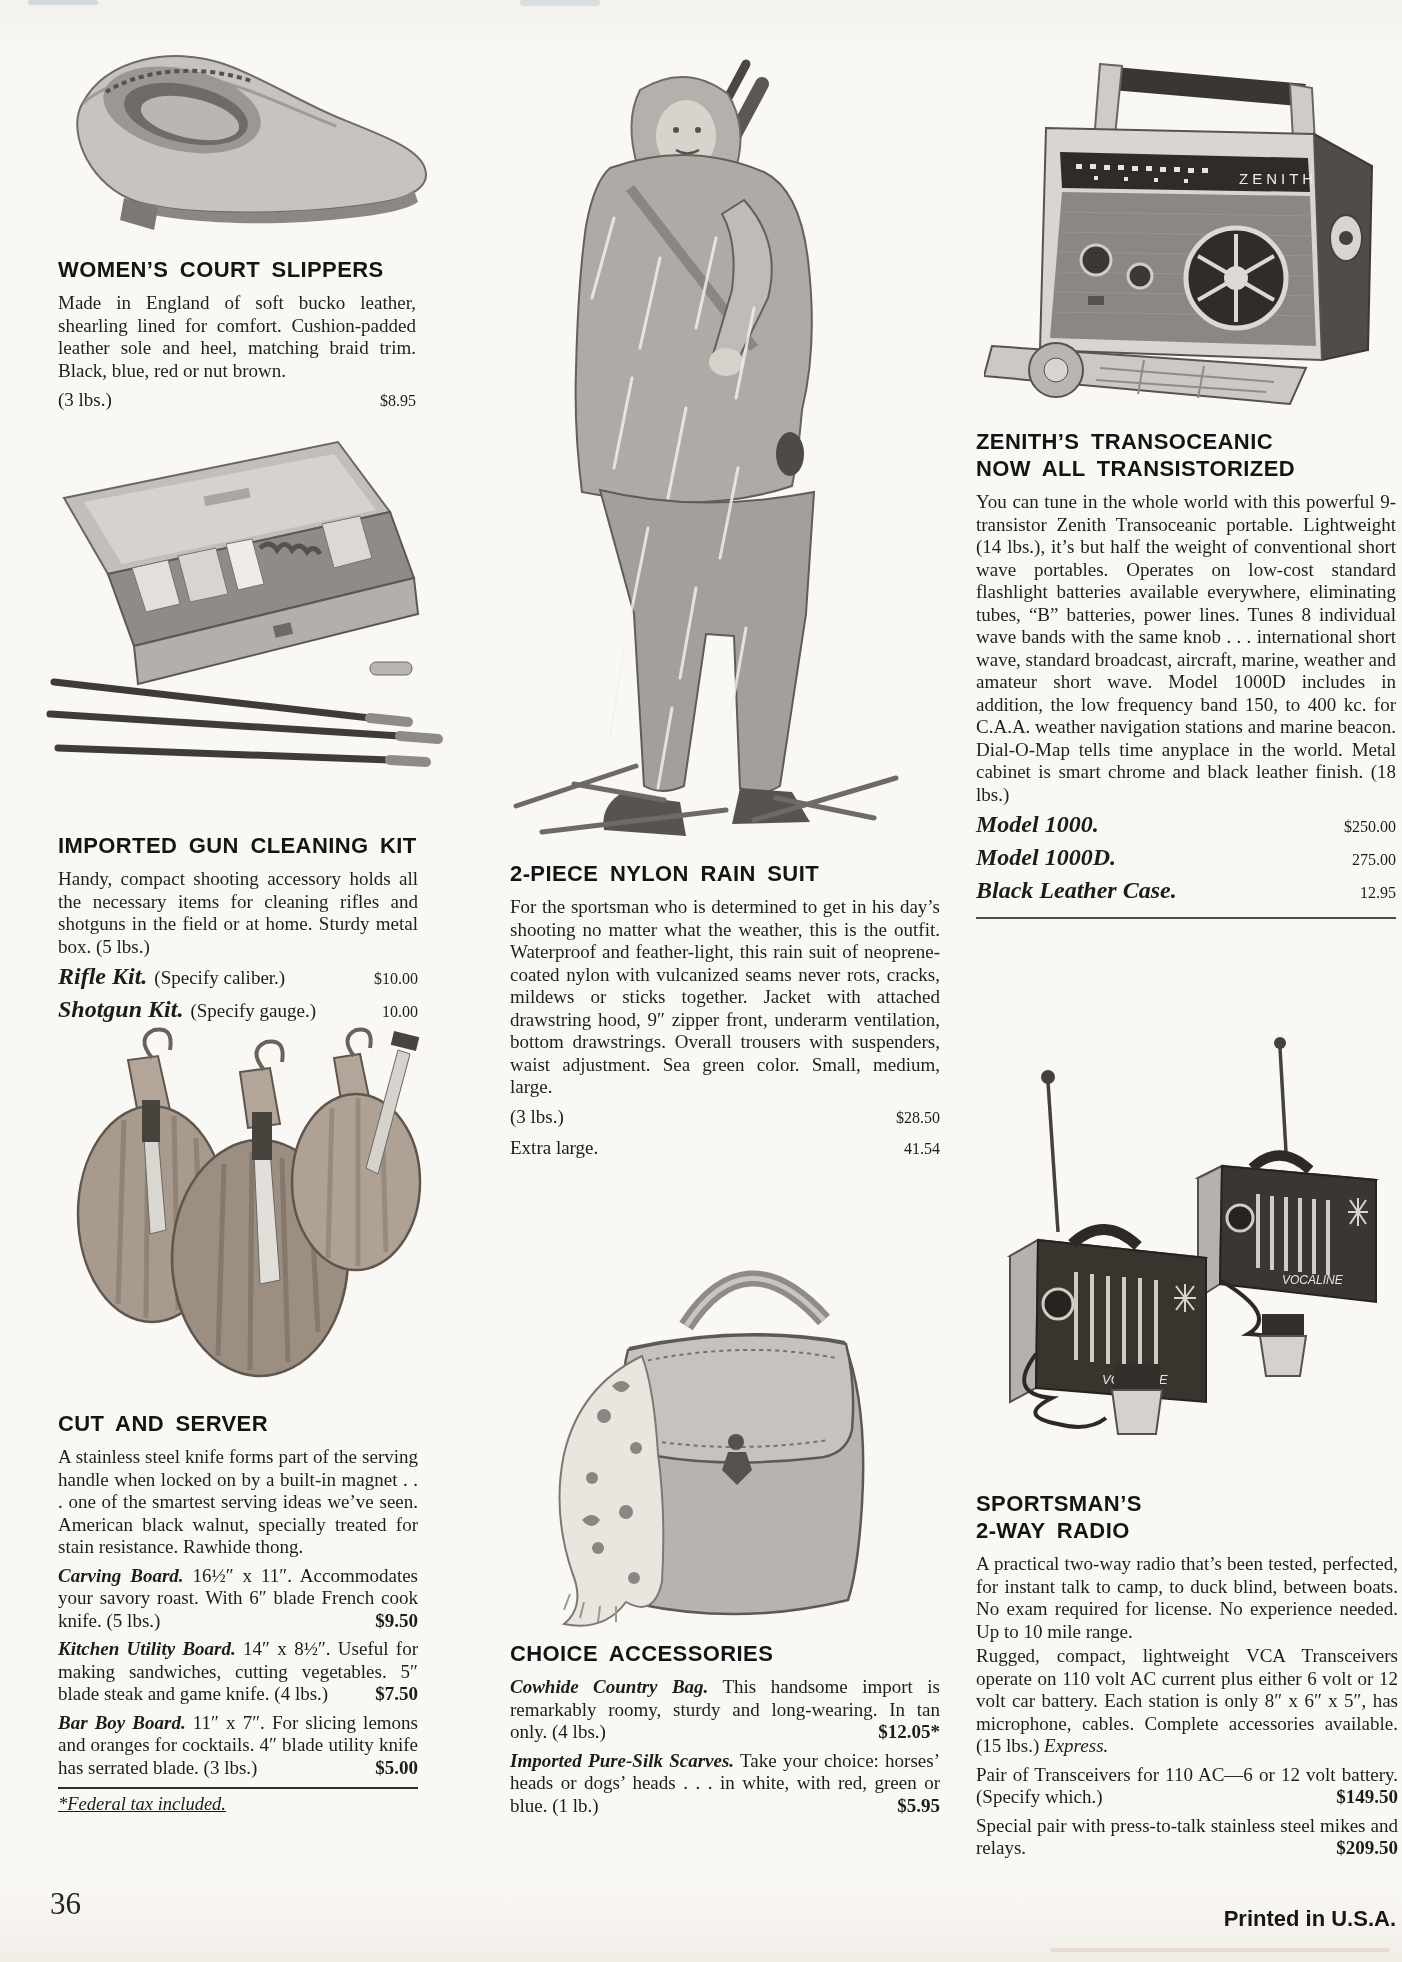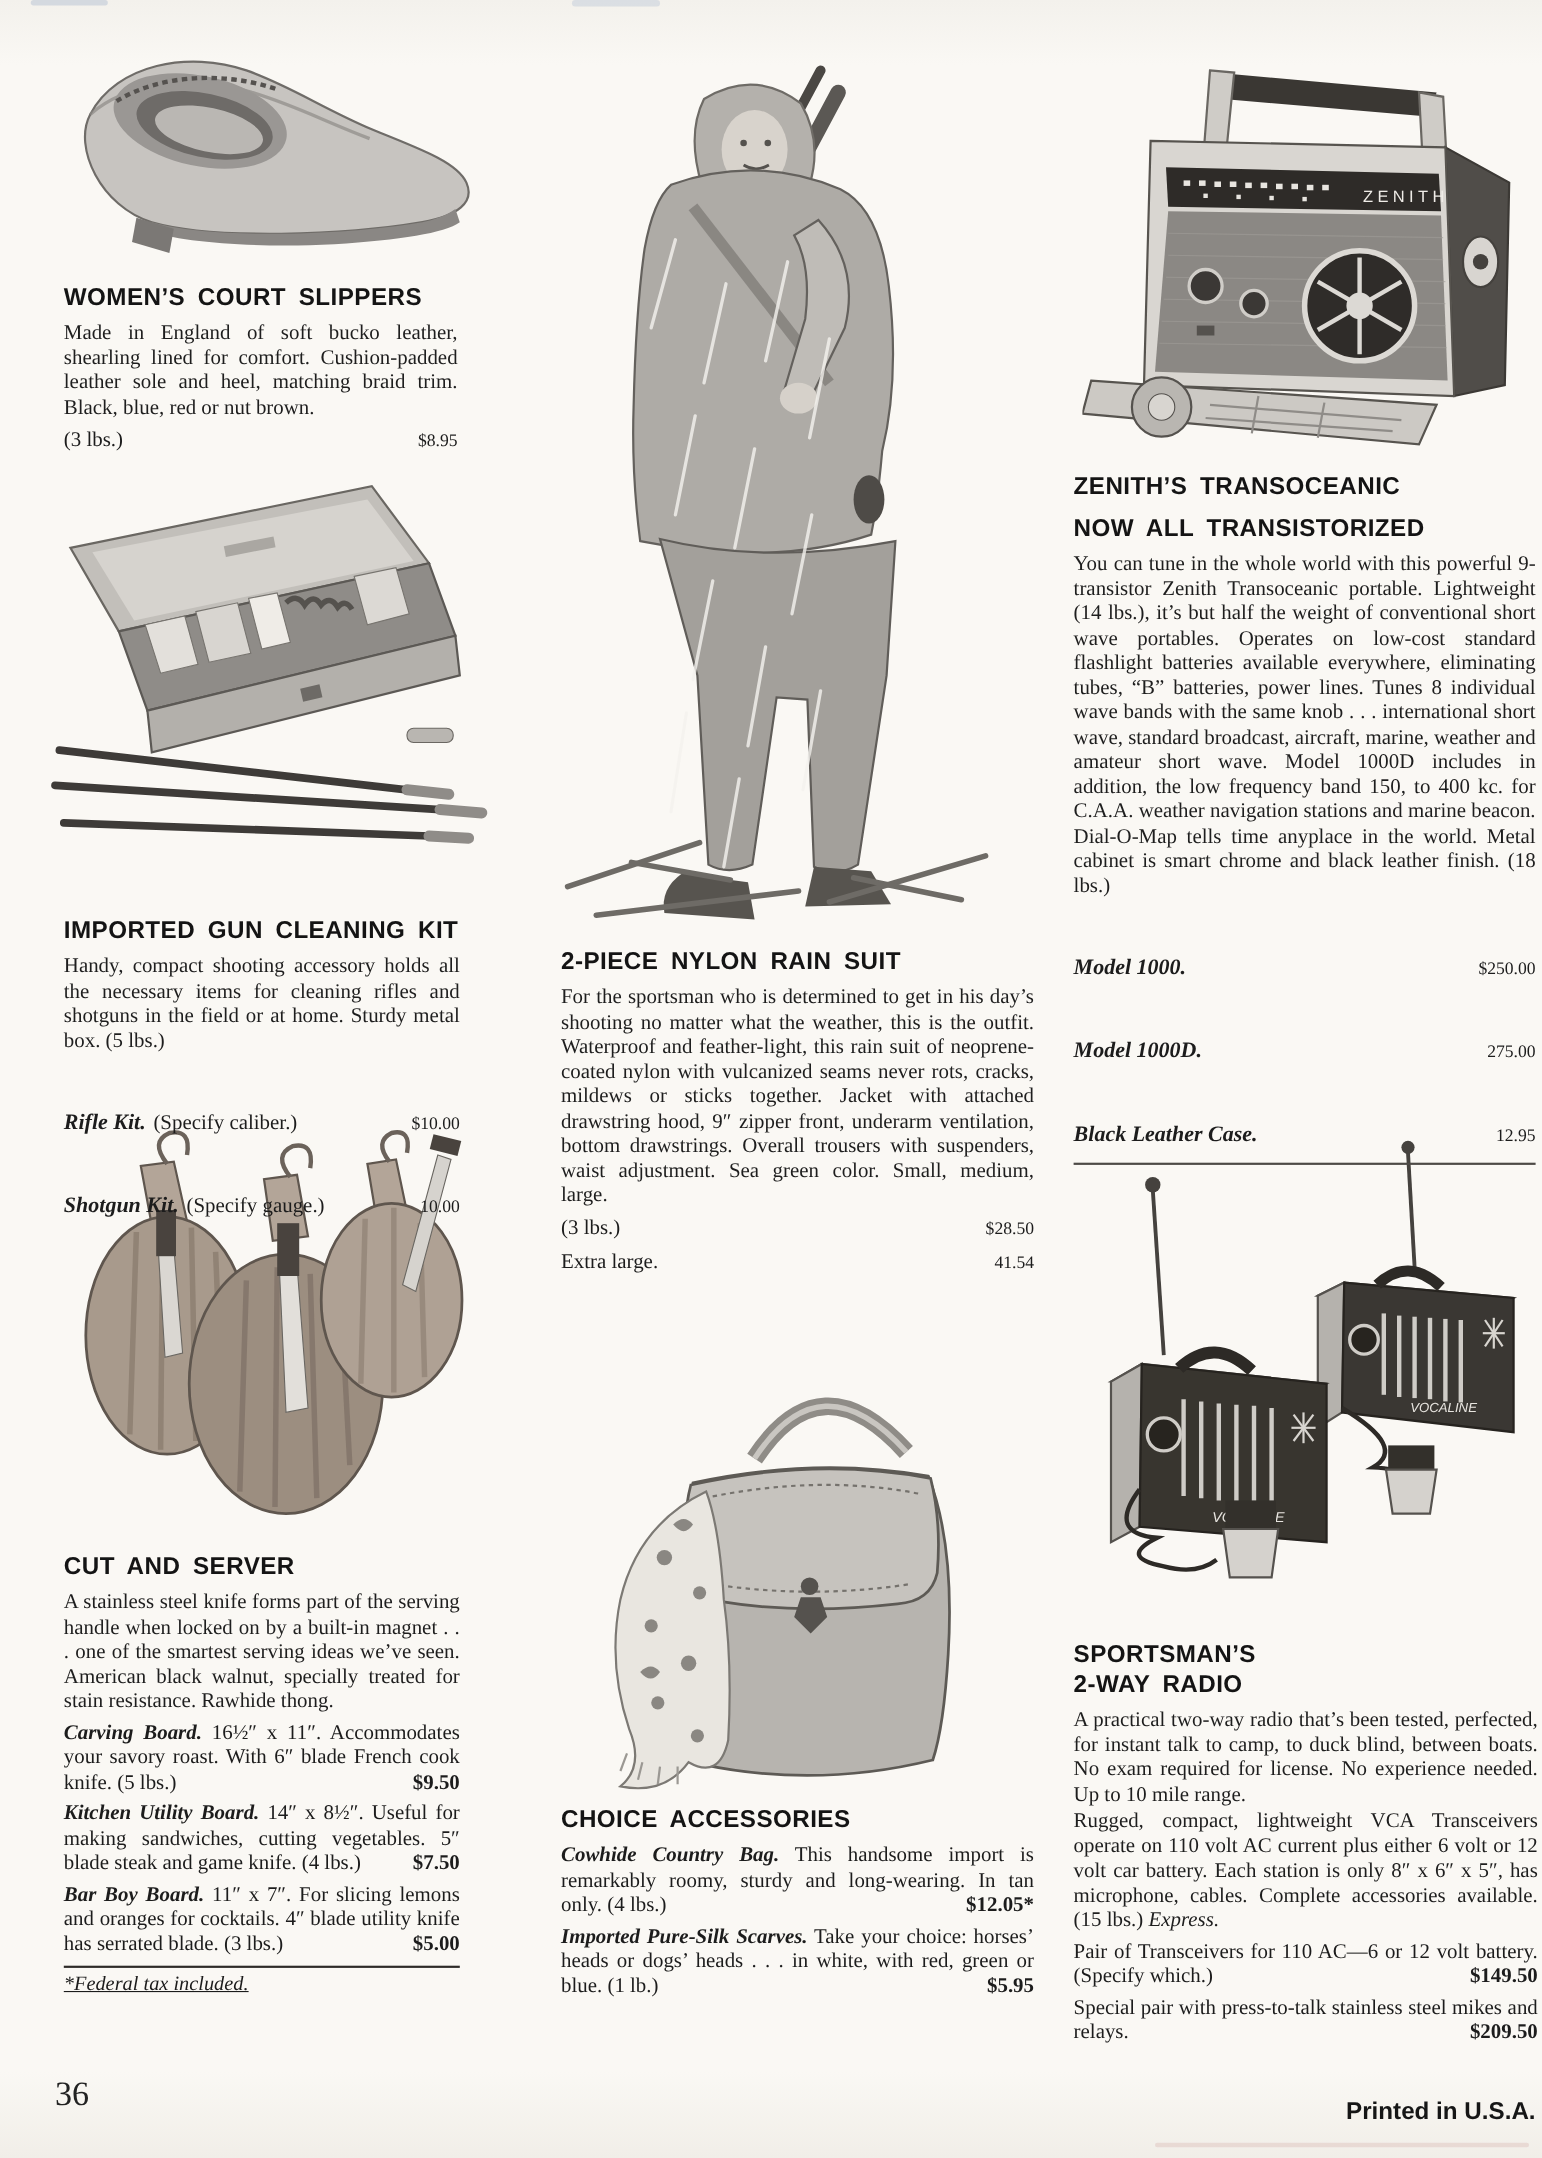--- a/index.html
+++ b/index.html
@@ -19,21 +19,21 @@
   }
   .body {
     font-size:19px; line-height:22.5px; text-align:justify;
     color:#1e1e1e;
   }
   .item { font-size:19px; line-height:22.5px; text-align:justify; margin-top:6px;font-family:Liberation Serif, serif; }
   .pname { font-weight:bold; font-style:italic; }
   .pricefloat { float:right; font-weight:bold; padding-left:10px; }
   .prow { display:flex; align-items:baseline; font-size:19px; line-height:24px; margin-top:6px; }
   .prow .lbl { }
-  .prow .pname { font-size:20px;margin-top:44px; }
+  .prow .pname { font-size:24px; }
   .prow .desc { margin-left:7px; }
   .prow .pr { margin-left:auto; font-weight:normal; font-size:16px; }
   .zrule { border-top:2px solid #4d4a46; margin-top:12px; }
   .footnote {
     border-top:2px solid #2e2b28; margin-top:8px; padding-top:5px;
     font-style:italic; font-size:18.5px;text-decoration:underline;
   }
   .pagenum { font-size:31px; color:#222; }
   .printed { font-family:"Liberation Sans", sans-serif; font-weight:bold; font-size:22px; color:#161616; }
 
@@ -413,21 +413,21 @@
       <span class="pricefloat">$12.05*</span>
     </p>
     <p class="item">
       <span class="pname">Imported Pure-Silk Scarves.</span>
       <span>Take your choice: horses’ heads or dogs’ heads . . . in white, with red, green or blue. (1 lb.)</span>
       <span class="pricefloat">$5.95</span>
     </p>
   </div>
 
   <div class="abs zenith-text">
-    <h3 class="head" style="margin-bottom:11px">ZENITH’S TRANSOCEANIC</h3>
+    <h3 class="head" style="margin-bottom:0">ZENITH’S TRANSOCEANIC</h3>
     <h3 class="head">NOW ALL TRANSISTORIZED</h3>
     <p class="body">You can tune in the whole world with this powerful 9-transistor Zenith Transoceanic portable. Lightweight (14 lbs.), it’s but half the weight of conventional short wave portables. Operates on low-cost standard flashlight batteries available everywhere, eliminating tubes, “B” batteries, power lines. Tunes 8 individual wave bands with the same knob . . . international short wave, standard broadcast, aircraft, marine, weather and amateur short wave. Model 1000D includes in addition, the low frequency band 150, to 400 kc. for C.A.A. weather navigation stations and marine beacon. Dial-O-Map tells time anyplace in the world. Metal cabinet is smart chrome and black leather finish. (18 lbs.)</p>
     <div class="prow">
       <span class="pname">Model 1000.</span>
       <span class="pr">$250.00</span>
     </div>
     <div class="prow">
       <span class="pname">Model 1000D.</span>
       <span class="pr">275.00</span>
     </div>

